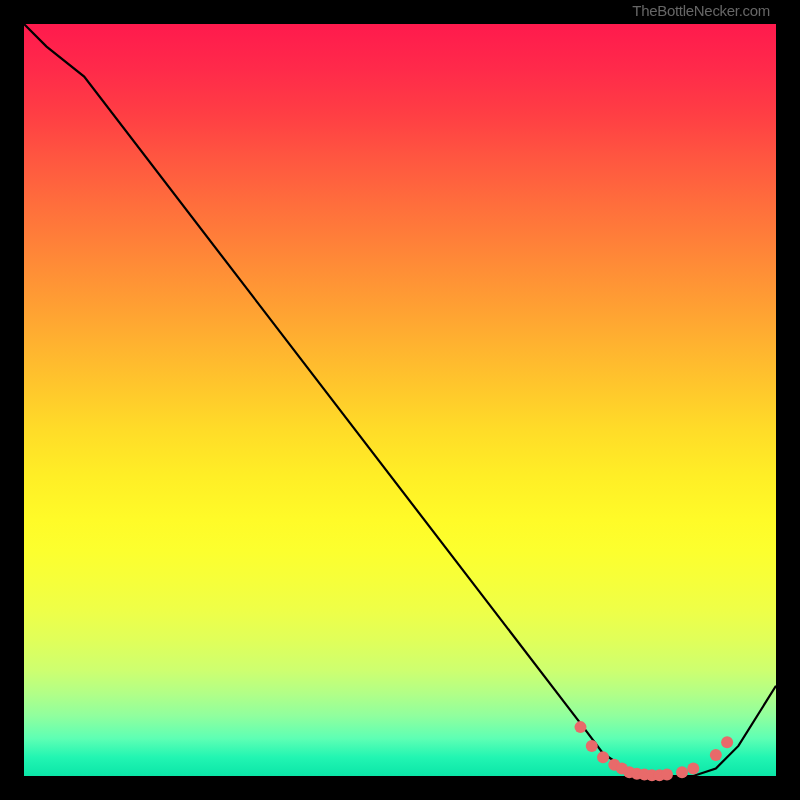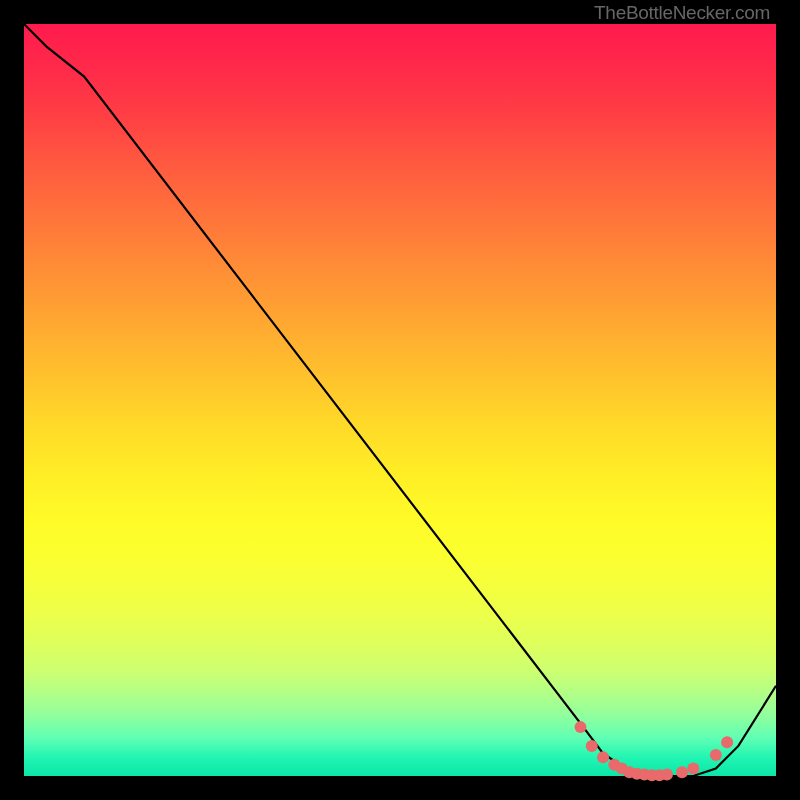--- a/index.html
+++ b/index.html
@@ -45,21 +45,21 @@
       #5effb4 95%,
       #22f5b2 97.5%,
       #0be6a8 100%
     );
   }
   .attribution {
     position: absolute;
     top: 2px;
     right: 30px;
     color: #666;
-    font-size: 19px;
+    font-size: 15px;
     font-weight: 400;
     letter-spacing: -0.3px;
   }
   svg.curve {
     position: absolute;
     left: 0; top: 0;
     width: 100%; height: 100%;
     overflow: visible;
   }
   .curve-path {

